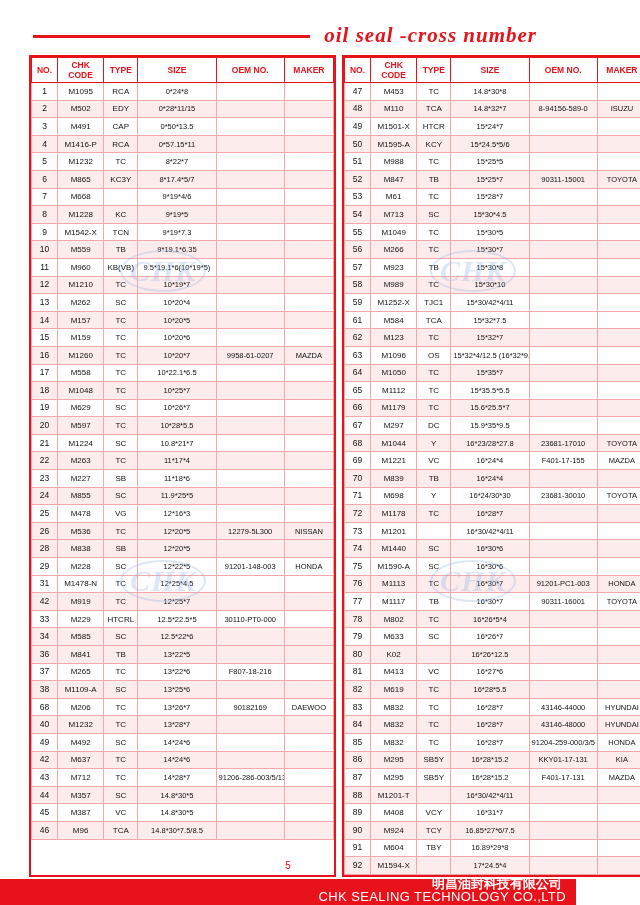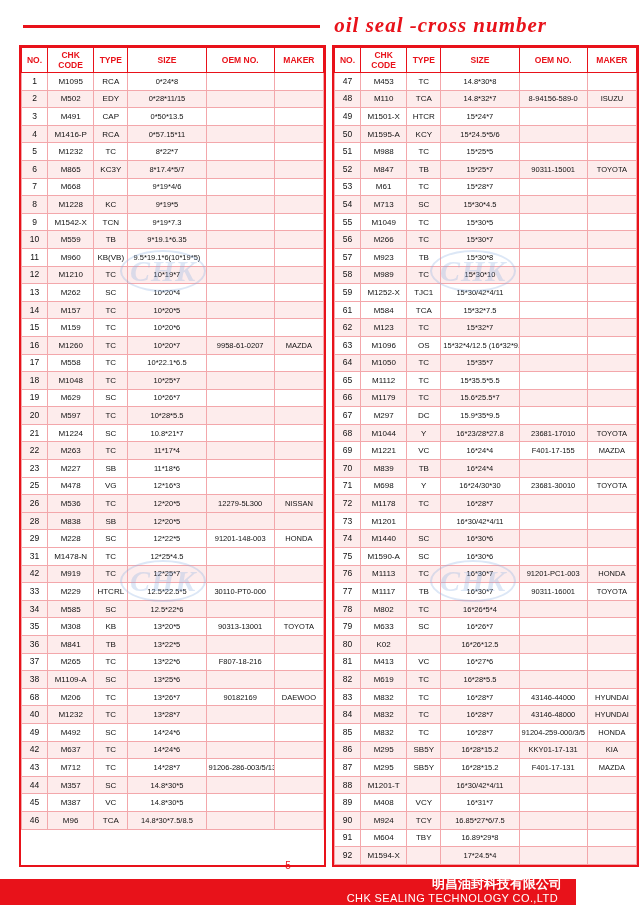--- a/index.html
+++ b/index.html
@@ -7,21 +7,21 @@
     width:640px;height:905px;
     background:#ffffff;
     font-family:"Liberation Sans", sans-serif;
     position:relative;
     overflow:hidden;
   }
   .page{
     position:relative;
     width:576px;height:905px;
     box-sizing:border-box;
-    padding:5px;
+    padding:15px;
   }
   
   .header{
     position:relative;
     height:40px;
     display:flex;
     align-items:center;
     justify-content:flex-end;
     padding-right:18px;
     box-sizing:border-box;
@@ -146,23 +146,23 @@
   .footer .cn{
     position:absolute;
     right:14px;bottom:12px;
     color:#ffffff;
     font-size:13px;
     font-weight:bold;
     z-index:2;
   }
   .footer .en{
     position:absolute;
-    right:18px;bottom:1px;
+    right:10px;bottom:1px;
     color:#ffffff;
-    font-size:11px;
+    font-size:13px;
     letter-spacing:.4px;
     z-index:2;
   }
 </style>
 </head>
 <body>
 
 <div class="page">
 
   <div class="header">
@@ -378,20 +378,28 @@
               <td class="maker"></td>
             </tr>
             <tr>
               <td class="no">23</td>
               <td class="code">M227</td>
               <td class="type">SB</td>
               <td class="size">11*18*6</td>
               <td class="oem"></td>
               <td class="maker"></td>
             </tr>
+            <tr class="alt">
+              <td class="no">24</td>
+              <td class="code">M855</td>
+              <td class="type">SC</td>
+              <td class="size">11.9*25*5</td>
+              <td class="oem"></td>
+              <td class="maker"></td>
+            </tr>
             <tr>
               <td class="no">25</td>
               <td class="code">M478</td>
               <td class="type">VG</td>
               <td class="size">12*16*3</td>
               <td class="oem"></td>
               <td class="maker"></td>
             </tr>
             <tr class="alt">
               <td class="no">26</td>
@@ -441,28 +449,20 @@
               <td class="oem">30110-PT0-000</td>
               <td class="maker"></td>
             </tr>
             <tr class="alt">
               <td class="no">34</td>
               <td class="code">M585</td>
               <td class="type">SC</td>
               <td class="size">12.5*22*6</td>
               <td class="oem"></td>
               <td class="maker"></td>
-            </tr>
-            <tr>
-              <td class="no">35</td>
-              <td class="code">M308</td>
-              <td class="type">KB</td>
-              <td class="size">13*20*5</td>
-              <td class="oem">90313-13001</td>
-              <td class="maker">TOYOTA</td>
             </tr>
             <tr class="alt">
               <td class="no">36</td>
               <td class="code">M841</td>
               <td class="type">TB</td>
               <td class="size">13*22*5</td>
               <td class="oem"></td>
               <td class="maker"></td>
             </tr>
             <tr>

